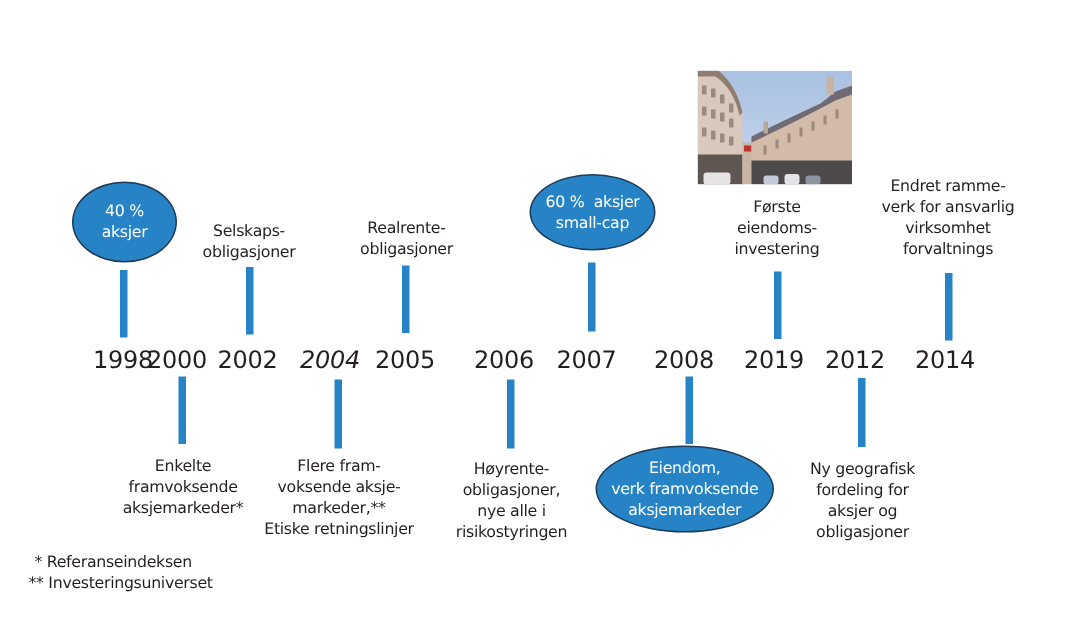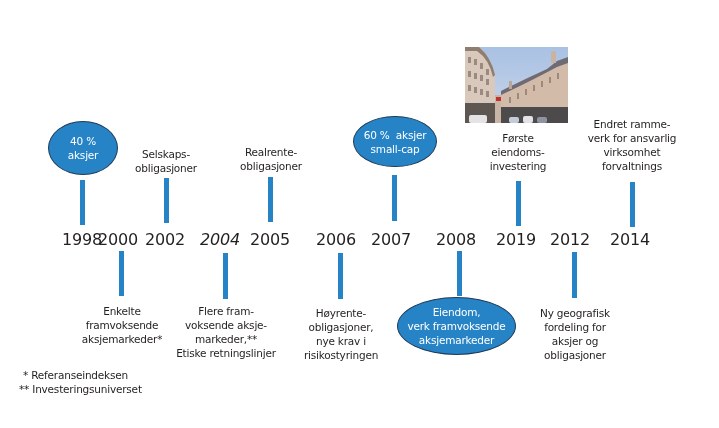--- a/index.html
+++ b/index.html
@@ -140,21 +140,21 @@
 <div class="lbl" style="left:226px; top:304px;">
   <span>Flere fram-</span>
   <span>voksende aksje-</span>
   <span>markeder,**</span>
   <span>Etiske retningslinjer</span>
 </div>
 
 <div class="lbl" style="left:341px; top:306px;">
   <span>Høyrente-</span>
   <span>obligasjoner,</span>
-  <span>nye krav i</span>
+  <span>nye alle i</span>
   <span>risikostyringen</span>
 </div>
 
 <div class="ell" style="left:397px; top:297px; width:119px; height:58px;">
   <span>Eiendom,</span>
   <span>verk framvoksende</span>
   <span>aksjemarkeder</span>
 </div>
 
 <div class="lbl" style="left:575px; top:306px;">

